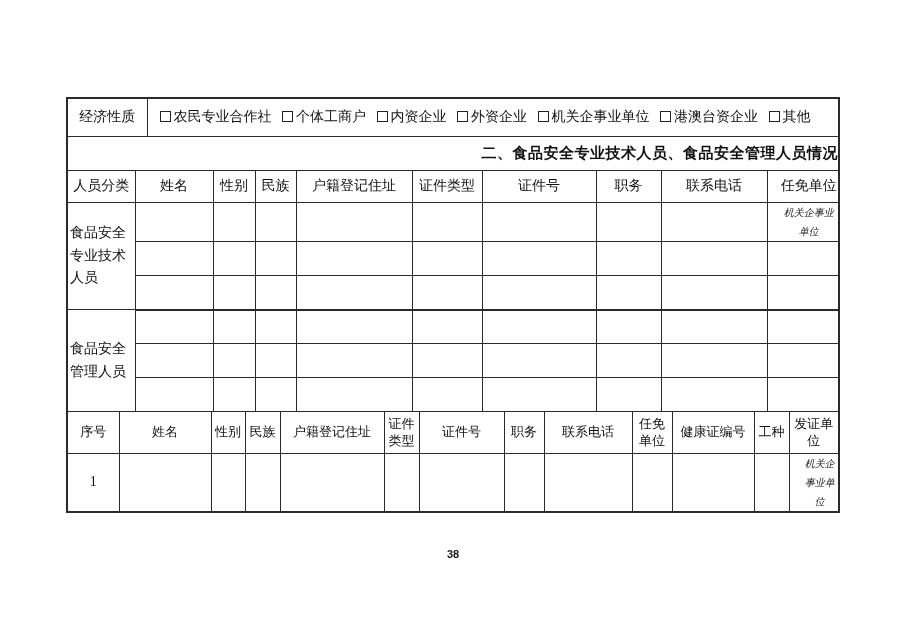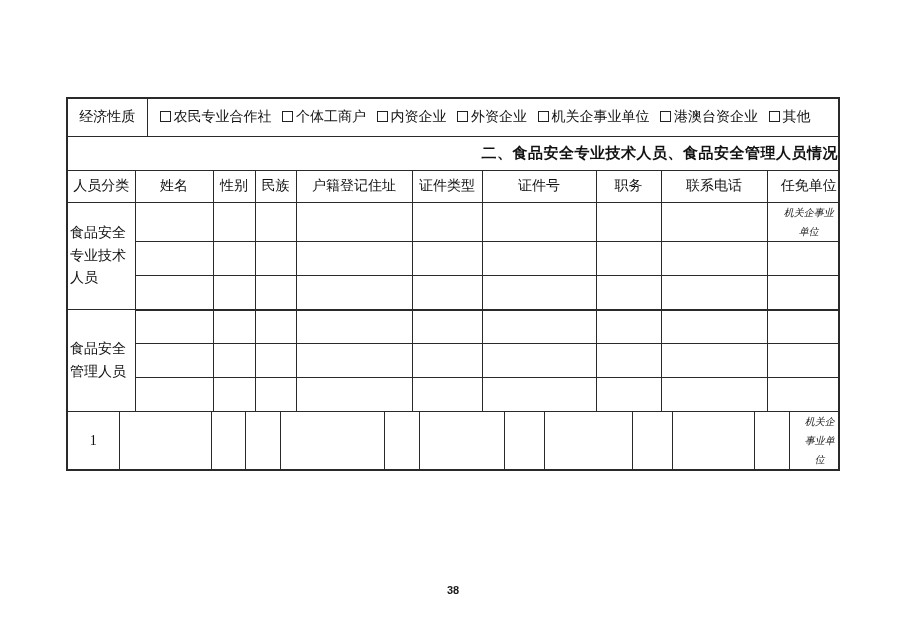--- a/index.html
+++ b/index.html
@@ -60,21 +60,21 @@
   .note-w1 { width: 54px; }
   .note-w2 { width: 34px; }
 
   
   .t3 th { height: 41px; font-size: 13px; line-height: 1.35; padding: 0 1px; }
   .t3 td { height: 42px; }
   .t3 tr:last-child td { border-bottom: none; }
 
   .page-num {
     position: absolute;
-    left: 0; right: 0; top: 584px;
+    left: 0; right: 0; top: 548px;
     text-align: center;
     font-family: "Liberation Sans", sans-serif;
     font-size: 11px; font-weight: bold; color: #1a1a1a; padding-left: 8px;
   }
 </style>
 </head>
 <body>
 
 <div class="form-wrap">
 
@@ -205,20 +205,35 @@
         <col style="width:35px">
         <col style="width:85px">
         <col style="width:40px">
       <col style="width:88px">
         <col style="width:40px">
         <col style="width:82px">
         <col style="width:35px">
         <col>
     </colgroup>
     <tbody>
+        <tr>
+      <th>序号</th>
+      <th>姓名</th>
+      <th>性别</th>
+      <th>民族</th>
+      <th>户籍登记住址</th>
+      <th>证件类型</th>
+      <th>证件号</th>
+      <th>职务</th>
+      <th>联系电话</th>
+      <th>任免单位</th>
+      <th>健康证编号</th>
+      <th>工种</th>
+      <th class="lc">发证单位</th>
+    </tr>
     <tr>
       <td>1</td>
       <td></td>
           <td></td>
       <td></td>
           <td></td>
       <td></td>
           <td></td>
       <td></td>
           <td></td>

